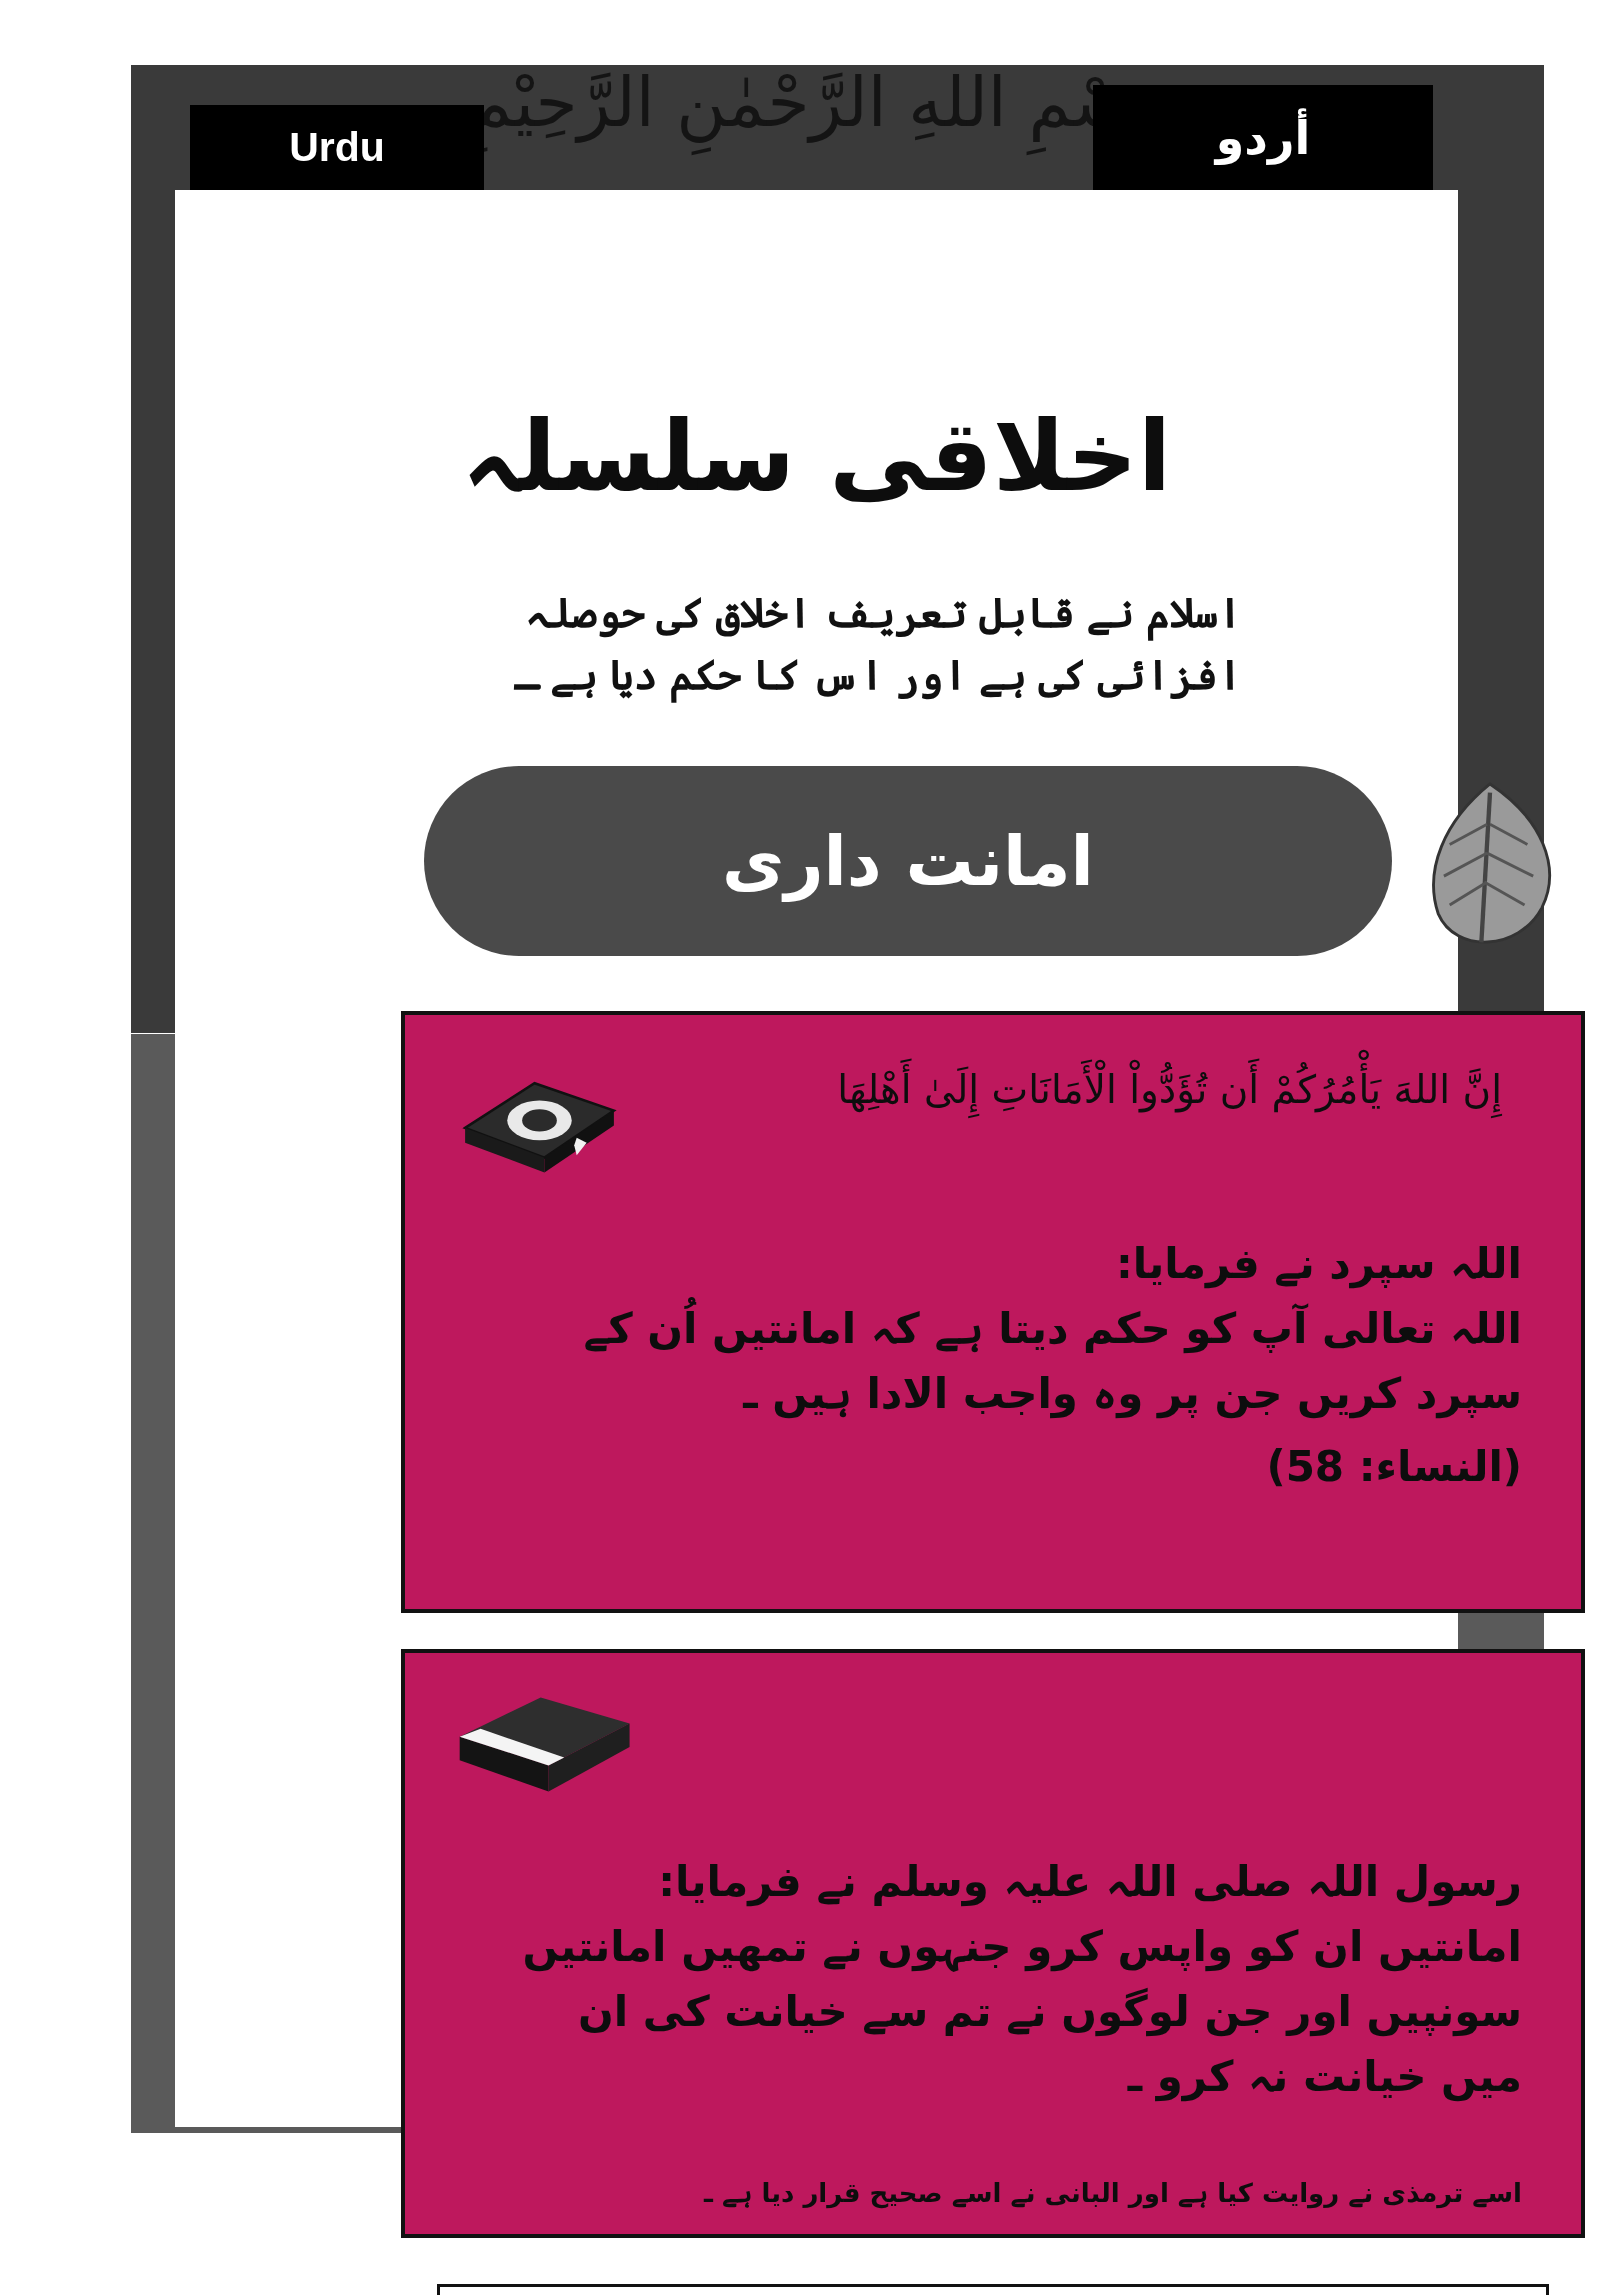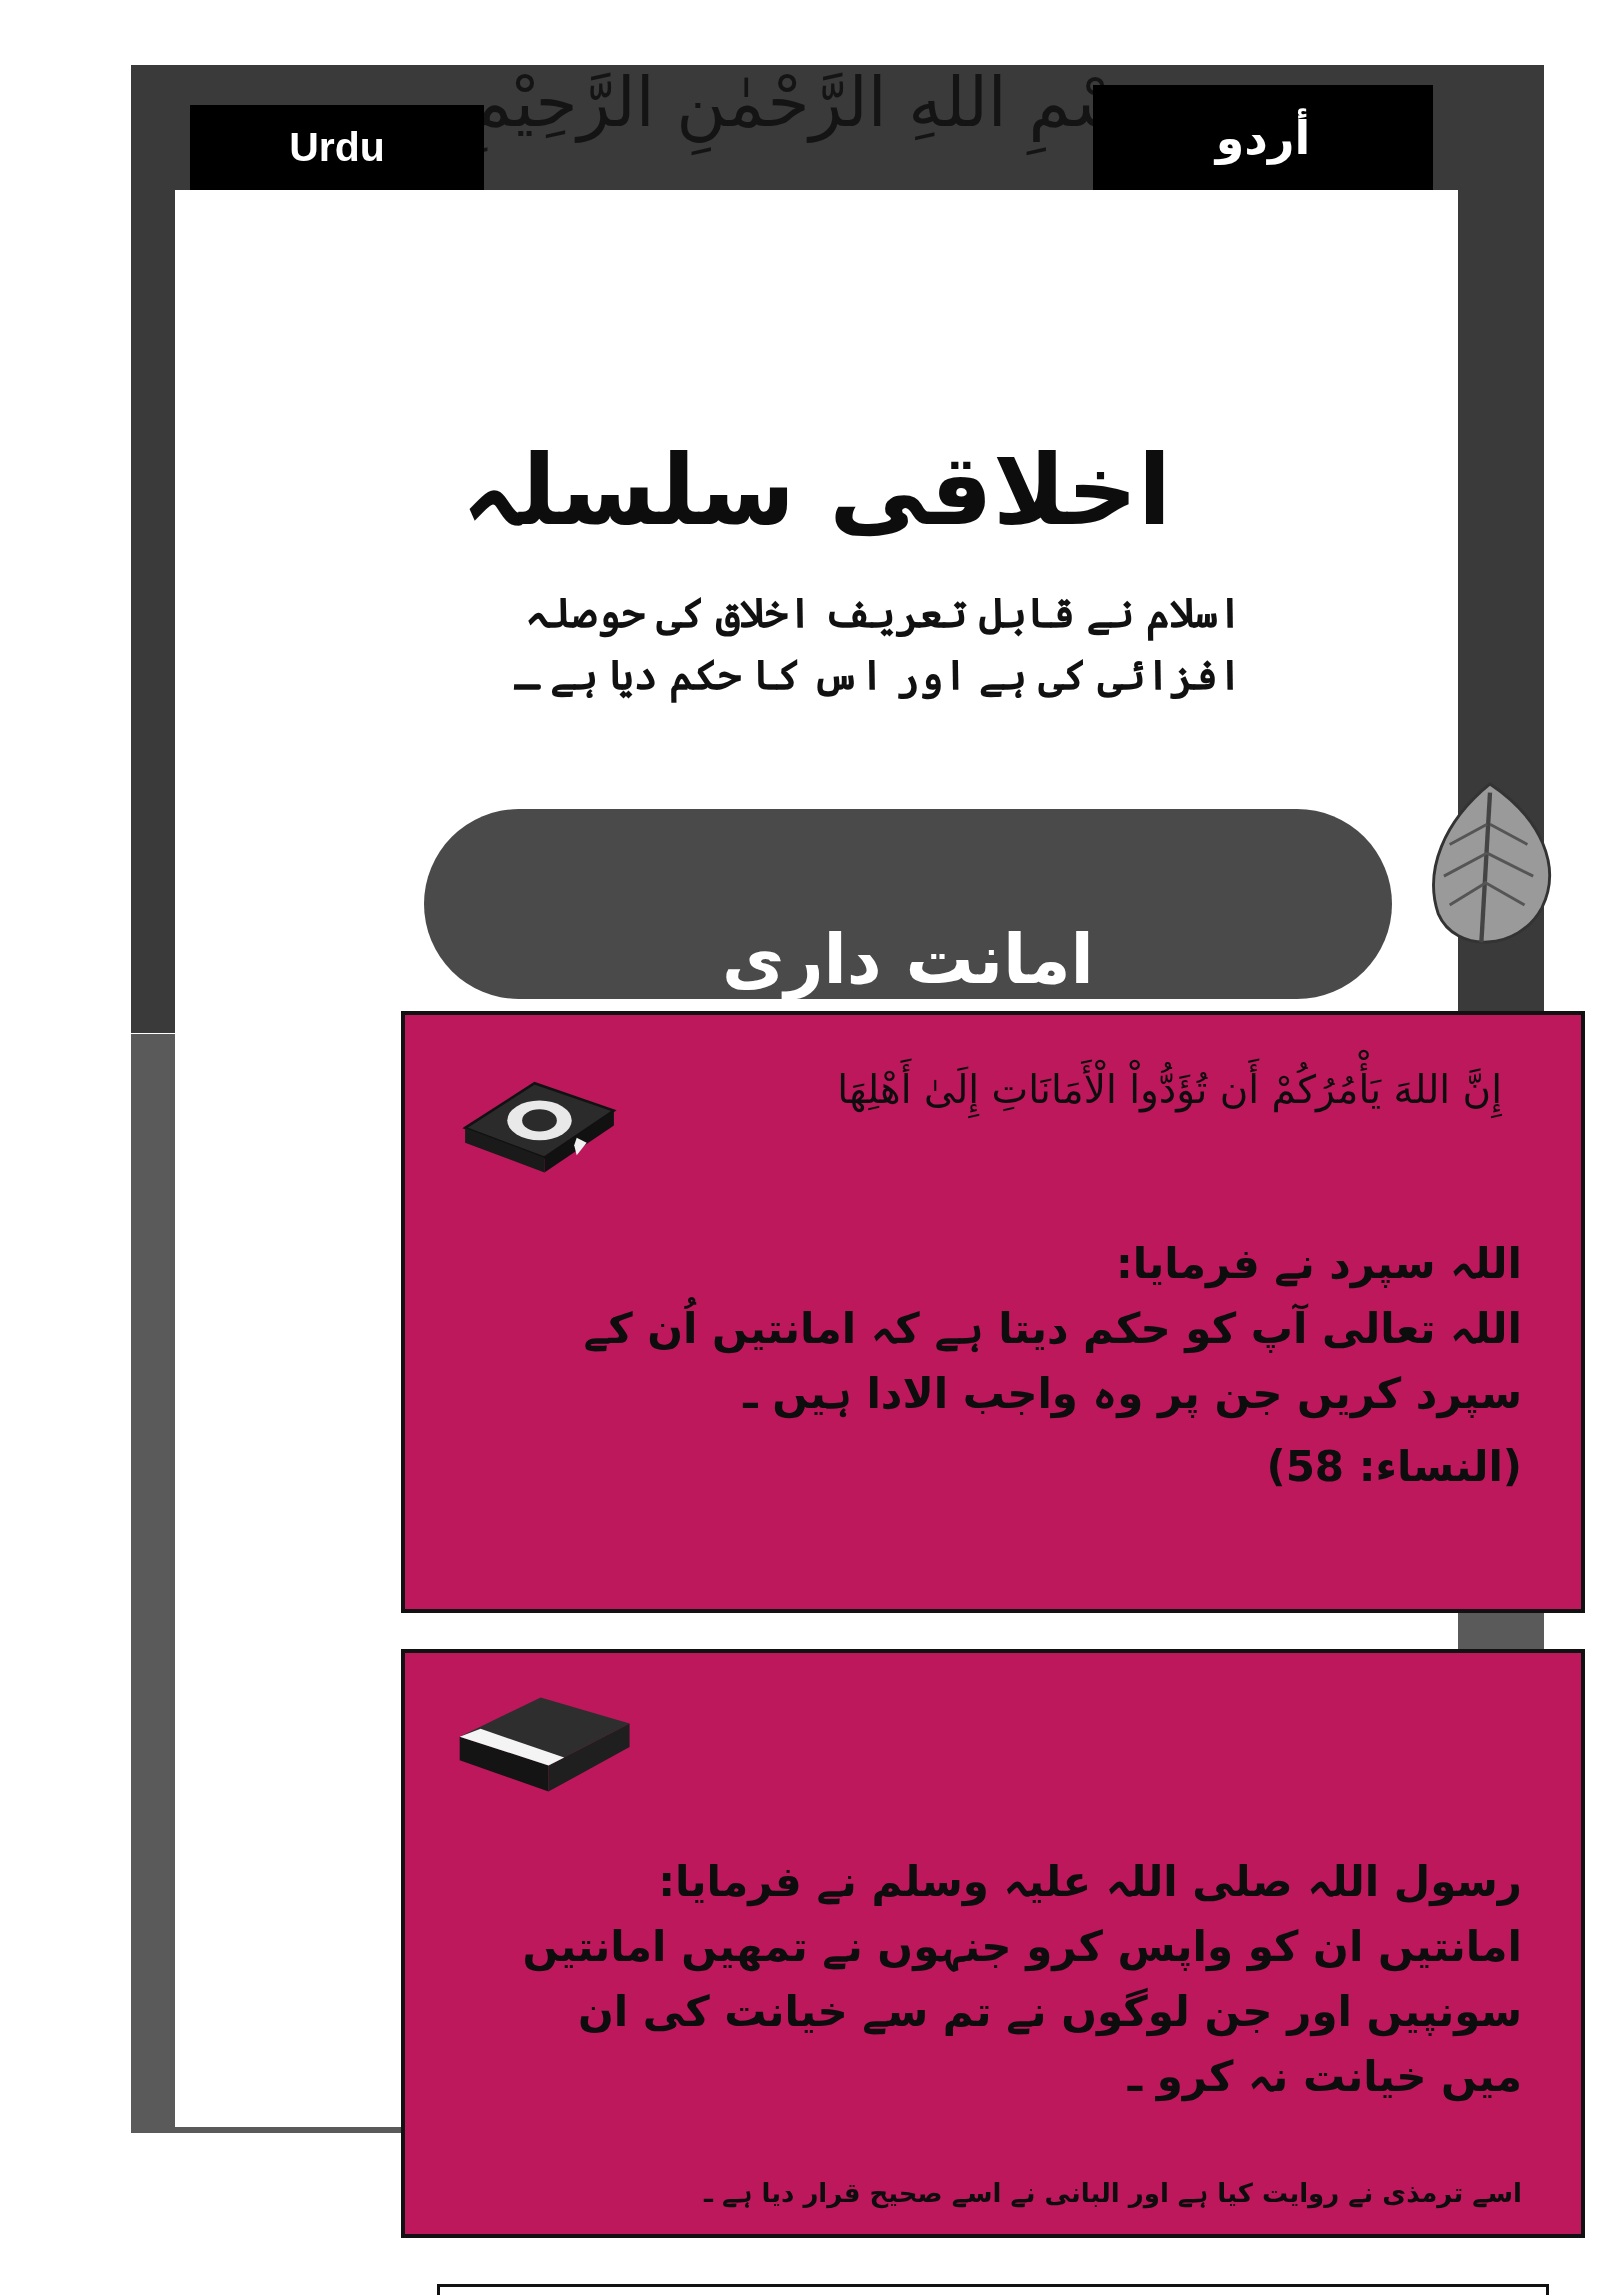--- a/index.html
+++ b/index.html
@@ -94,21 +94,20 @@
     position: absolute;
     left: 0;
     right: 0;
     top: 209px;
     text-align: center;
     font-size: 98px;
     font-weight: bold;
     color: #0d0d0d;
     direction: rtl;
     font-family: "DejaVu Sans", sans-serif;
-    margin-top: 34px;
   }
 
   
   .intro {
     position: absolute;
     right: 216px;
     left: 216px;
     top: 393px;
     text-align: right;
     direction: rtl;
@@ -122,23 +121,22 @@
   
   .pill {
     position: absolute;
     left: 249px;
     top: 576px;
     width: 968px;
     height: 190px;
     background: #4a4a4a;
     border-radius: 98px;
     display: flex;
-    align-items: flex-end;
+    align-items: center;
     justify-content: center;
-    margin-top: 43px;
   }
   .pill-label {
     color: #ffffff;
     font-size: 68px;
     font-weight: bold;
     direction: rtl;
     font-family: "DejaVu Sans", sans-serif;
   }
   .leaf {
     position: absolute;

